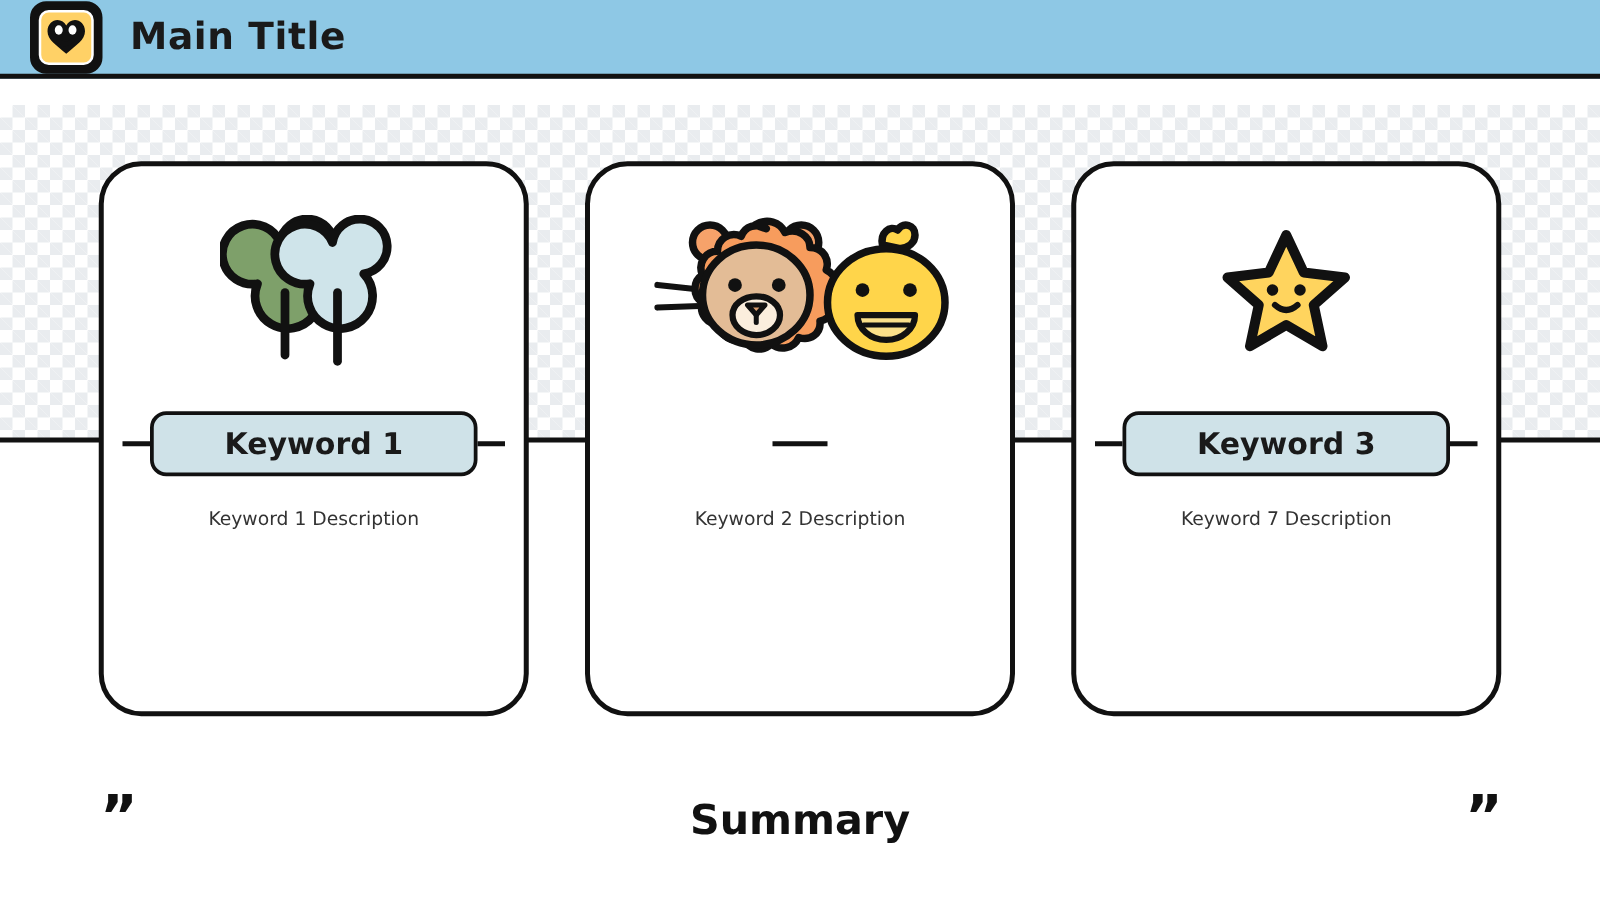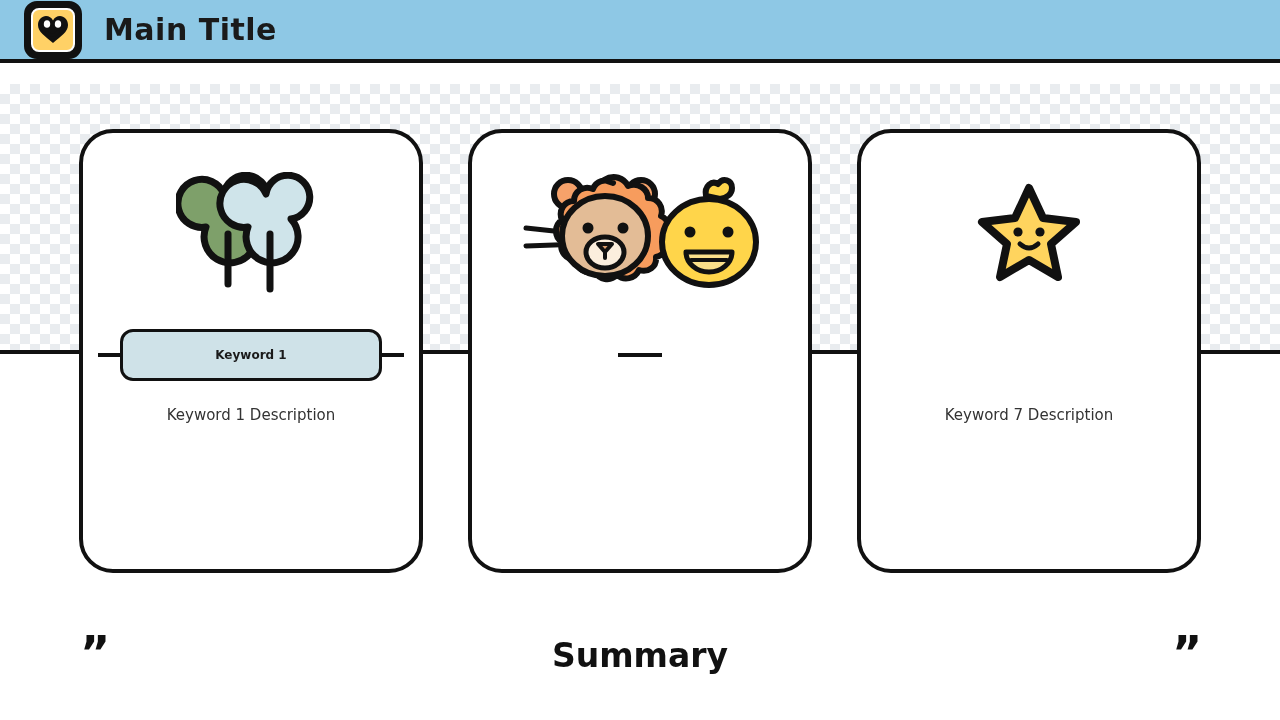--- a/index.html
+++ b/index.html
@@ -140,21 +140,21 @@
   .pill {
     flex: 0 0 auto;
     width: 262px;
     height: 52px;
     background: #cfe2e8;
     border: 3px solid #111111;
     border-radius: 13px;
     display: flex;
     align-items: center;
     justify-content: center;
-    font-size: 12px;
+    font-size: 24px;
     font-weight: bold;
     color: #1a1a1a;
   }
 
   .card-desc {
     position: absolute;
     left: 0;
     top: 273px;
     width: 100%;
     text-align: center;
@@ -277,31 +277,37 @@
           <circle cx="208" cy="62" r="5.5" fill="#111111"></circle>
 
           <path d="M166 82 h 46 a 23 20 0 0 1 -46 0 Z" fill="#fbe08a" stroke="#111111" stroke-width="5" stroke-linejoin="round"></path>
           <path d="M171 90 h 36" stroke="#111111" stroke-width="4" stroke-linecap="round"></path>
         </svg>
       </div>
       <div class="pill-wrap">
         <div class="stub"></div>
         <div class="stub"></div>
       </div>
+      <div class="card-desc">Keyword 2 Description</div>
     </div>
 
     <div class="card c2">
       <div class="card-icon">
         <svg width="104" height="104" viewBox="0 0 104 104" aria-hidden="true">
           <path d="M52 6 L66 36 L99 40 L74 62 L81 95 L52 78 L23 95 L30 62 L5 40 L38 36 Z" fill="#ffd45e" stroke="#111111" stroke-width="8" stroke-linejoin="round"></path>
           <circle cx="41" cy="50" r="4.6" fill="#111111"></circle>
           <circle cx="63" cy="50" r="4.6" fill="#111111"></circle>
           <path d="M43 62 Q 52 70 61 62" stroke="#111111" stroke-width="5" fill="none" stroke-linecap="round"></path>
         </svg>
       </div>
+      <div class="pill-wrap">
+        <div class="stub"></div>
+        <div class="pill">Keyword 3</div>
+        <div class="stub"></div>
+      </div>
       <div class="card-desc">Keyword 7 Description</div>
     </div>
 
   </div>
 
   <div class="summary-row">
     <div class="quote left">”</div>
     <div class="summary-text">Summary</div>
     <div class="quote right">”</div>
   </div>

